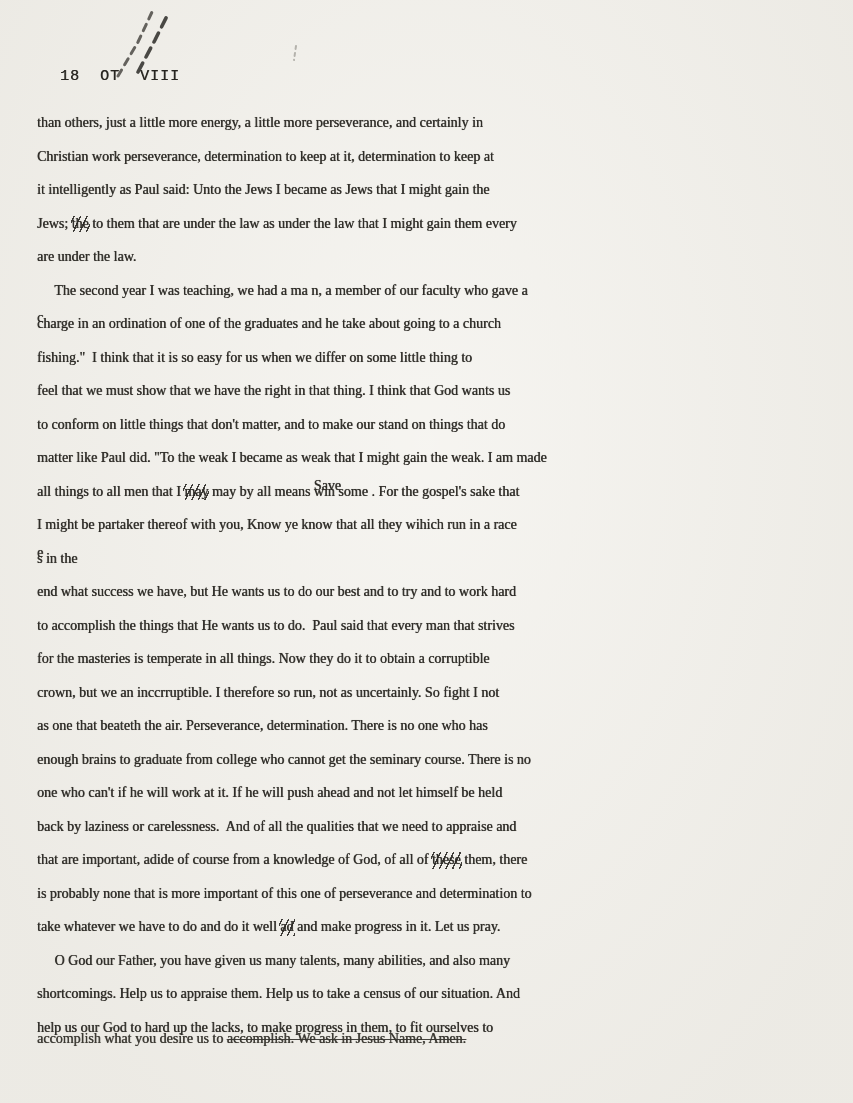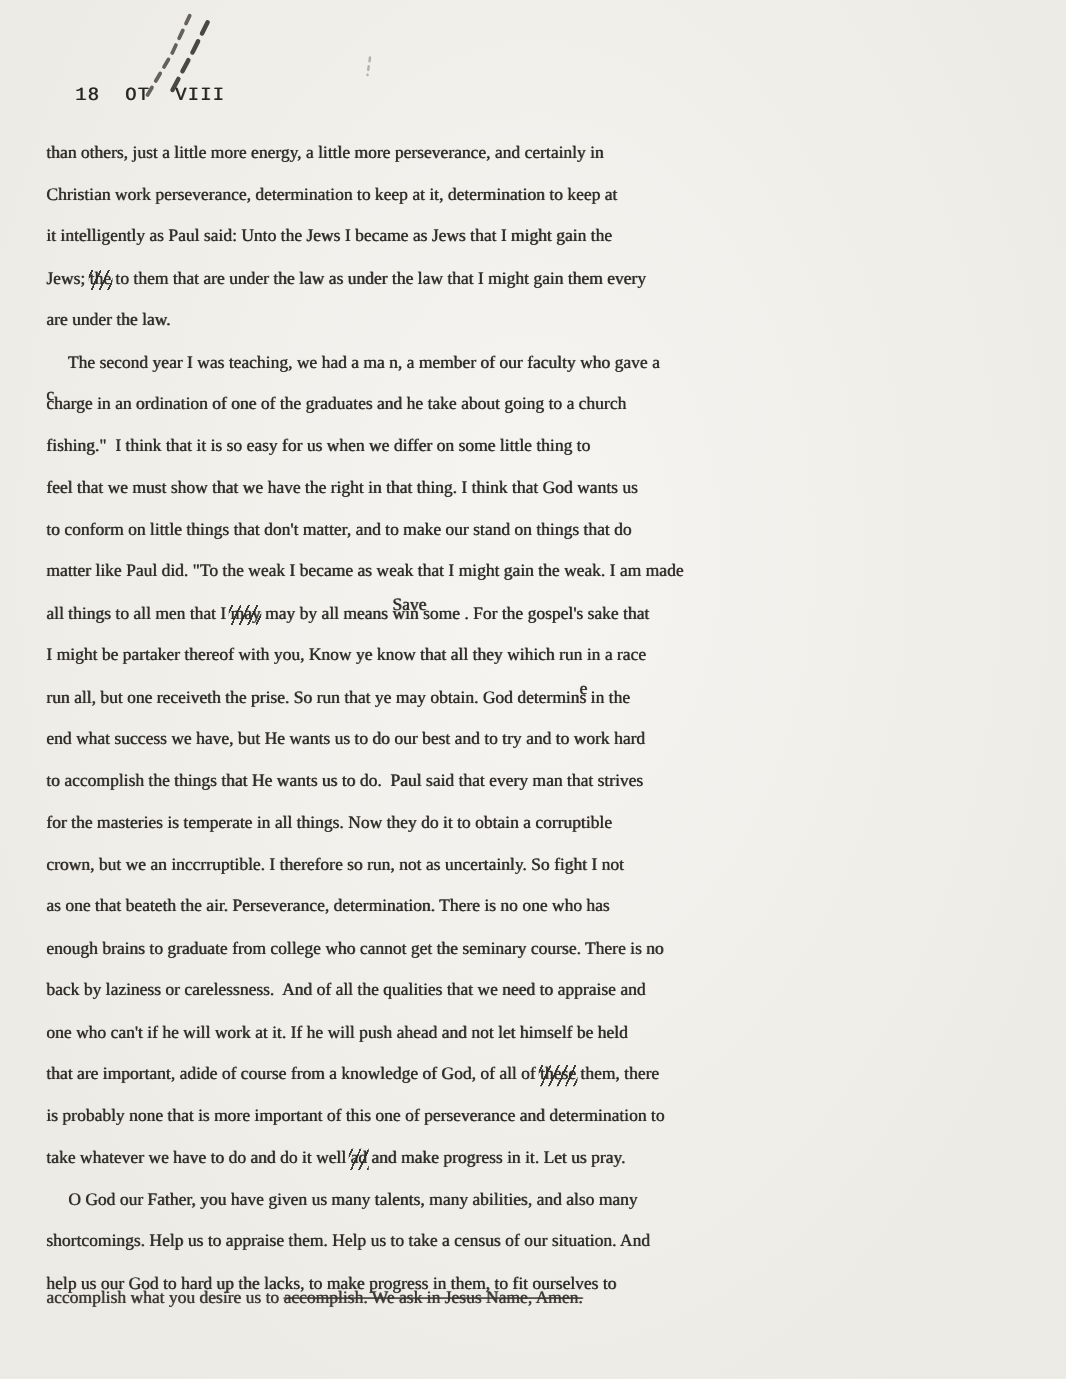--- a/index.html
+++ b/index.html
@@ -117,29 +117,29 @@
       <div class="line"><span class="plain">Jews; </span><span class="struck">the</span><span class="plain"> to them that are under the law as under the law that I might gain them every</span></div>
       <div class="line"><span class="plain">are under the law.</span></div>
       <div class="line"><span class="plain">     The second year I was teaching, we had a ma n, a member of our faculty who gave a</span></div>
       <div class="line"><span class="ins"><i>c</i></span><span class="plain">charge in an ordination of one of the graduates and he take about going to a church</span></div>
       <div class="line"><span class="plain">fishing."  I think that it is so easy for us when we differ on some little thing to</span></div>
       <div class="line"><span class="plain">feel that we must show that we have the right in that thing. I think that God wants us</span></div>
       <div class="line"><span class="plain">to conform on little things that don't matter, and to make our stand on things that do</span></div>
       <div class="line"><span class="plain">matter like Paul did. "To the weak I became as weak that I might gain the weak. I am made</span></div>
       <div class="line"><span class="plain">all things to all men that I </span><span class="struck">may</span><span class="plain"> may by all means </span><span class="ins"><i>Save</i></span><span class="plain">win some . For the gospel's sake that</span></div>
       <div class="line"><span class="plain">I might be partaker thereof with you, Know ye know that all they wihich run in a race</span></div>
-      <div class="line"><span class="plain">run all, but one receiveth the prise. So run that ye may obtain. God determin</span><span class="ins"><i>e</i></span><span class="plain">s in the</span></div>
+      <div class="line"><span class="ins"><i>e</i></span><span class="plain">s in the</span></div>
       <div class="line"><span class="plain">end what success we have, but He wants us to do our best and to try and to work hard</span></div>
       <div class="line"><span class="plain">to accomplish the things that He wants us to do.  Paul said that every man that strives</span></div>
       <div class="line"><span class="plain">for the masteries is temperate in all things. Now they do it to obtain a corruptible</span></div>
       <div class="line"><span class="plain">crown, but we an inccrruptible. I therefore so run, not as uncertainly. So fight I not</span></div>
       <div class="line"><span class="plain">as one that beateth the air. Perseverance, determination. There is no one who has</span></div>
       <div class="line"><span class="plain">enough brains to graduate from college who cannot get the seminary course. There is no</span></div>
+      <div class="line"><span class="plain">one who can't if he will work at it. If he will push ahead and not let himself be held</span></div>
       <div class="line"><span class="plain">back by laziness or carelessness.  And of all the qualities that we need to appraise and</span></div>
-      <div class="line"><span class="plain">one who can't if he will work at it. If he will push ahead and not let himself be held</span></div>
       <div class="line"><span class="plain">that are important, adide of course from a knowledge of God, of all of </span><span class="struck">these</span><span class="plain"> them, there</span></div>
       <div class="line"><span class="plain">is probably none that is more important of this one of perseverance and determination to</span></div>
       <div class="line"><span class="plain">take whatever we have to do and do it well </span><span class="struck">ad</span><span class="plain"> and make progress in it. Let us pray.</span></div>
       <div class="line"><span class="plain">     O God our Father, you have given us many talents, many abilities, and also many</span></div>
       <div class="line"><span class="plain">shortcomings. Help us to appraise them. Help us to take a census of our situation. And</span></div>
       <div class="line"><span class="plain">help us our God to hard up the lacks, to make progress in them, to fit ourselves to</span></div>
       <div class="line cramped"><span class="plain">accomplish what you desire us to </span><span class="overstruck">accomplish. We ask in Jesus Name, Amen.</span></div>
     </div>
 
 </div>

